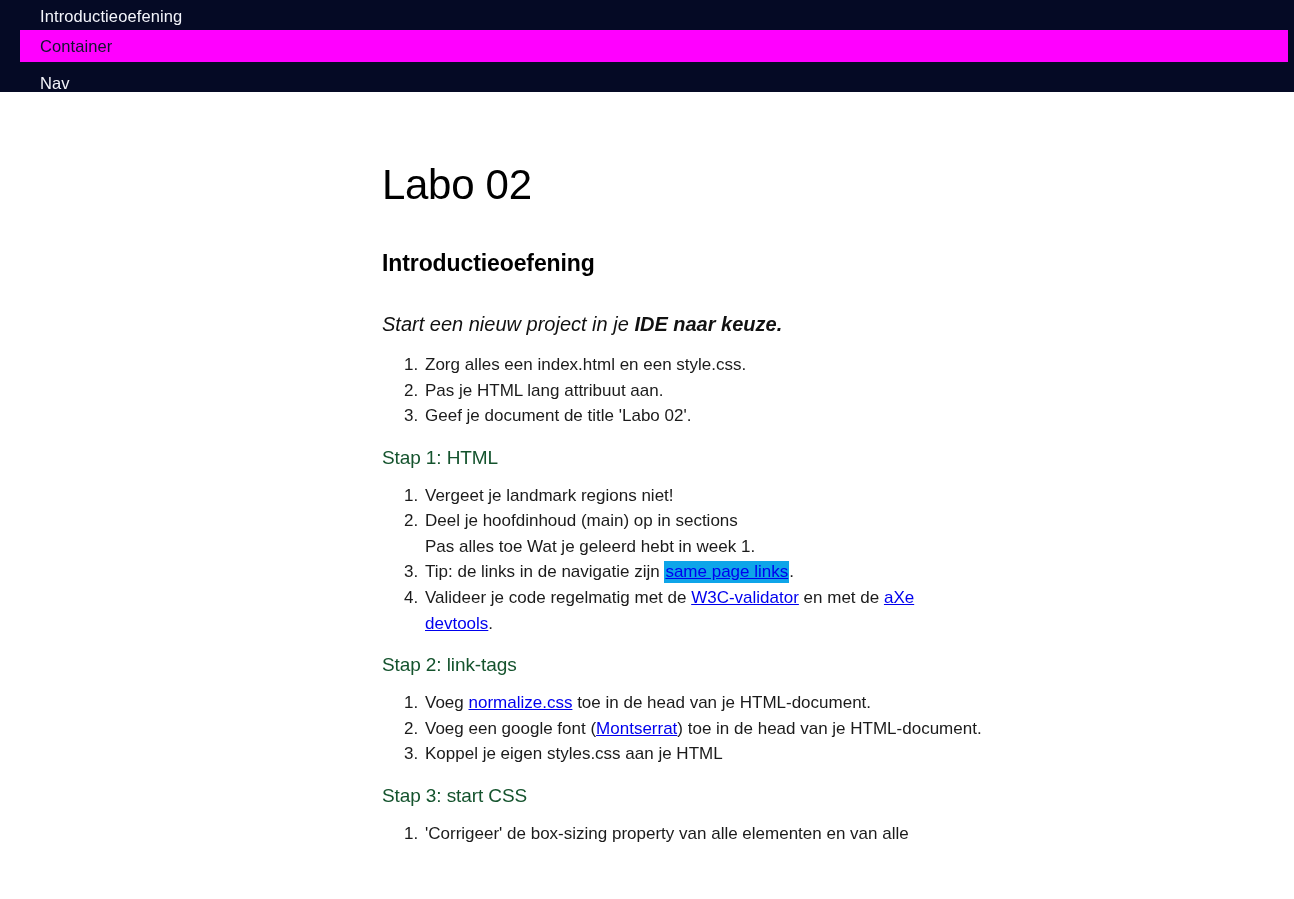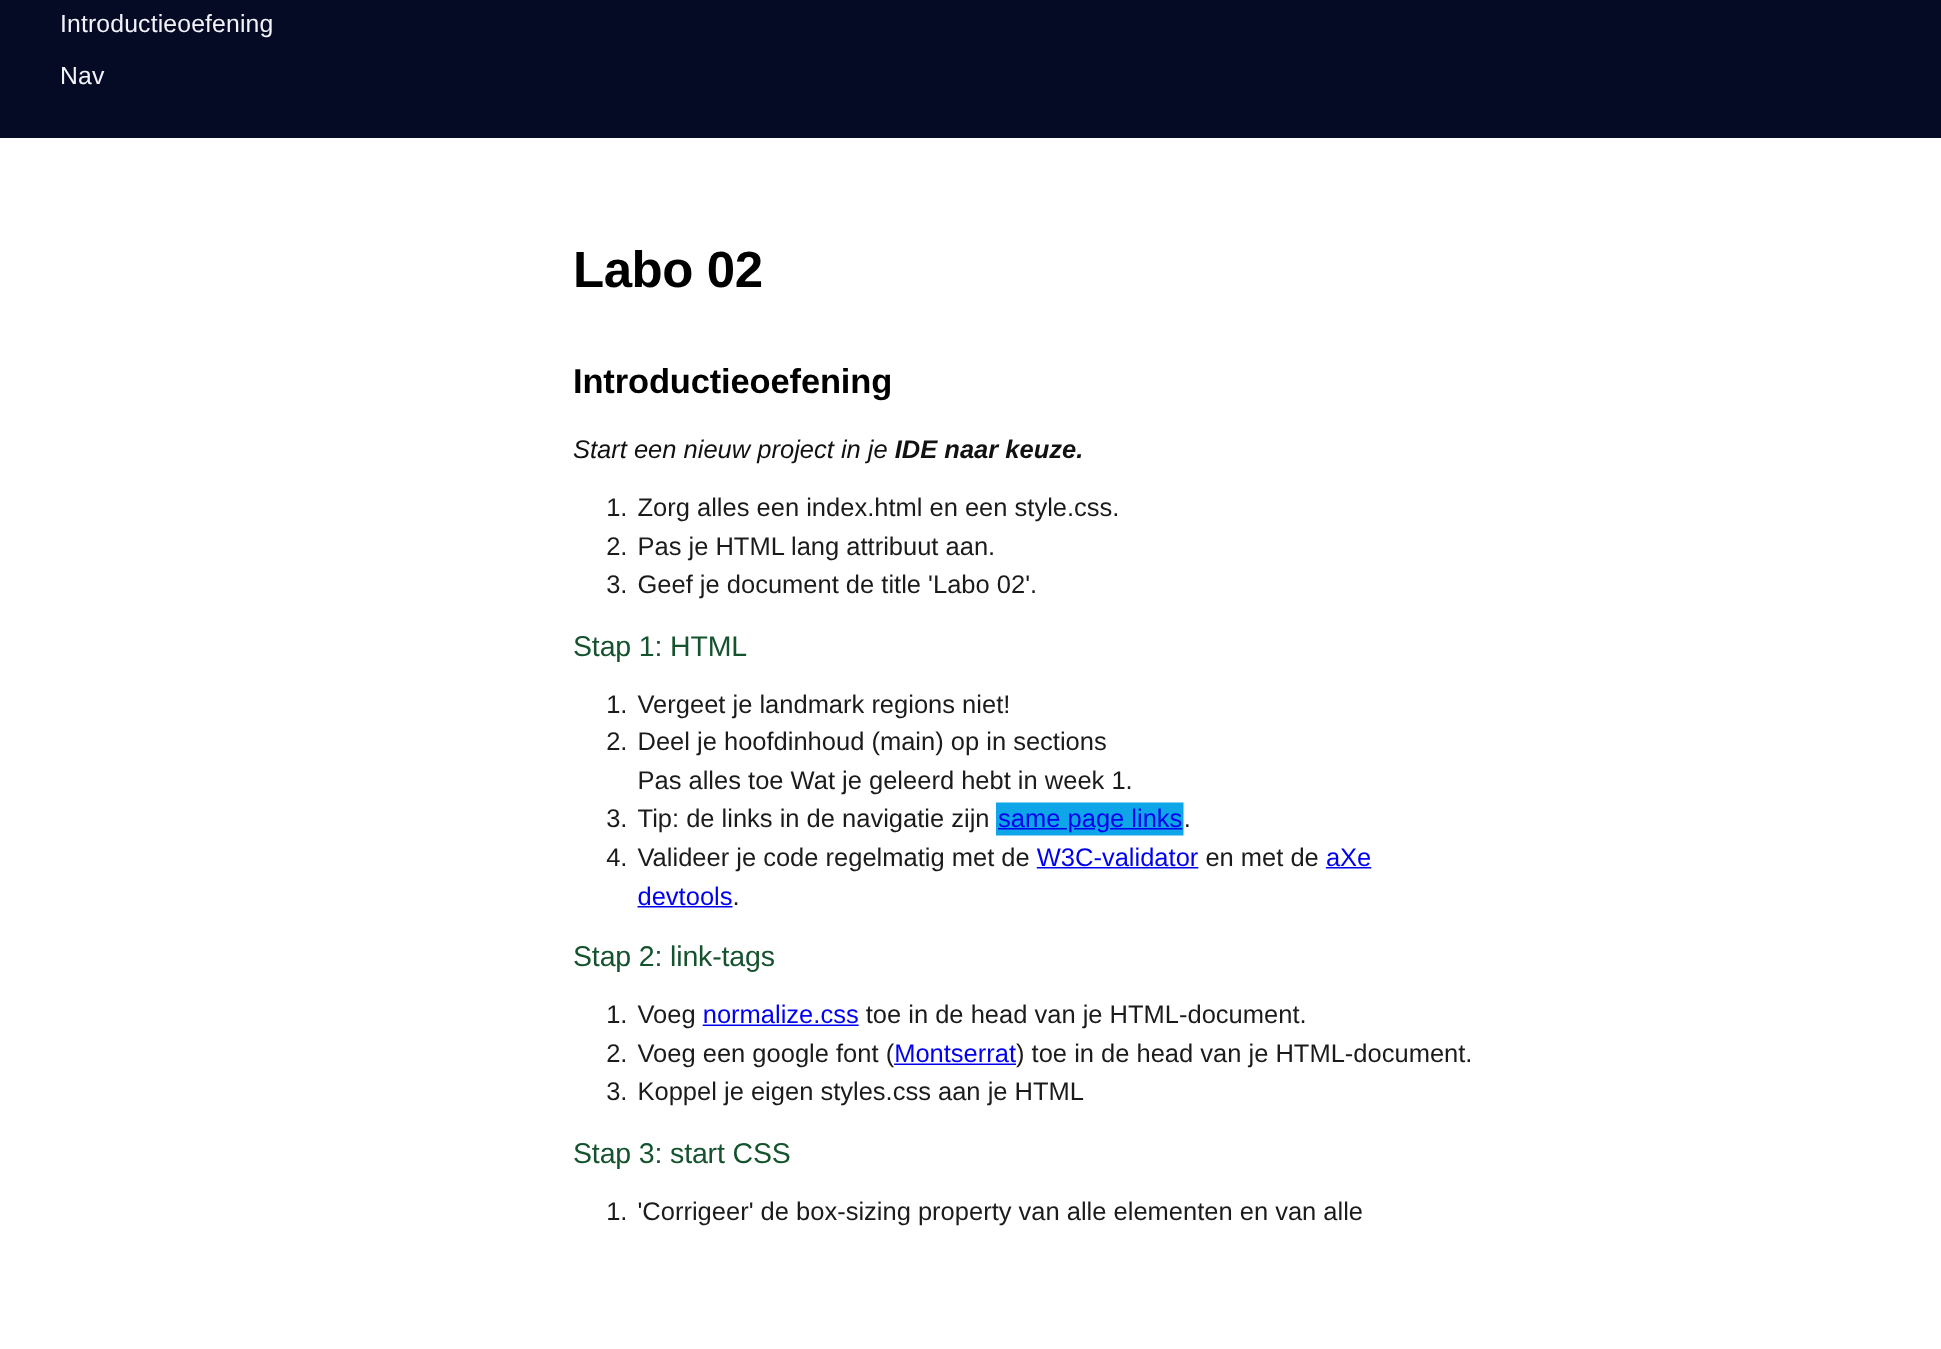--- a/index.html
+++ b/index.html
@@ -60,37 +60,37 @@
   
   .page {
     padding-top: 68px;
   }
   .content {
     margin-left: 382px;
     width: 600px;
   }
   h1.title {
     margin: 0;
-    font-size: 34px;
-    font-weight: bold;
+    font-size: 42px;
+    font-weight: normal;
     letter-spacing: -0.3px;
     color: #000000;
     line-height: 1.2;
   }
   h2.subtitle {
     margin: 40px 0 0 0;
     font-size: 23px;
     font-weight: bold;
     letter-spacing: -0.1px;
     color: #000000;
     line-height: 1.2;
   }
   p.lead {
-    margin: 20px 0 0 0;
-    font-size: 17px;
+    margin: 32px 0 0 0;
+    font-size: 20px;
     font-style: italic;
     line-height: 1.45;
     color: #111111;
   }
   p.lead strong {
     font-weight: bold;
     font-style: italic;
   }
   h3.step {
     margin: 18px 0 0 0;
@@ -126,20 +126,23 @@
     padding: 1px 1px 2px 1px;
   }
 </style>
 </head>
 <body>
 
 <nav class="topnav">
   <ul class="nav-list">
     <li class="nav-item first">
       <a class="nav-item-link" href="#">Introductieoefening</a>
+    </li>
+    <li class="nav-item active">
+      <a class="nav-item-link" href="#">Container</a>
     </li>
     <li class="nav-item last">
       <a class="nav-item-link" href="#">Nav</a>
     </li>
   </ul>
 </nav>
 
 <div class="page">
   <main class="content">
 

